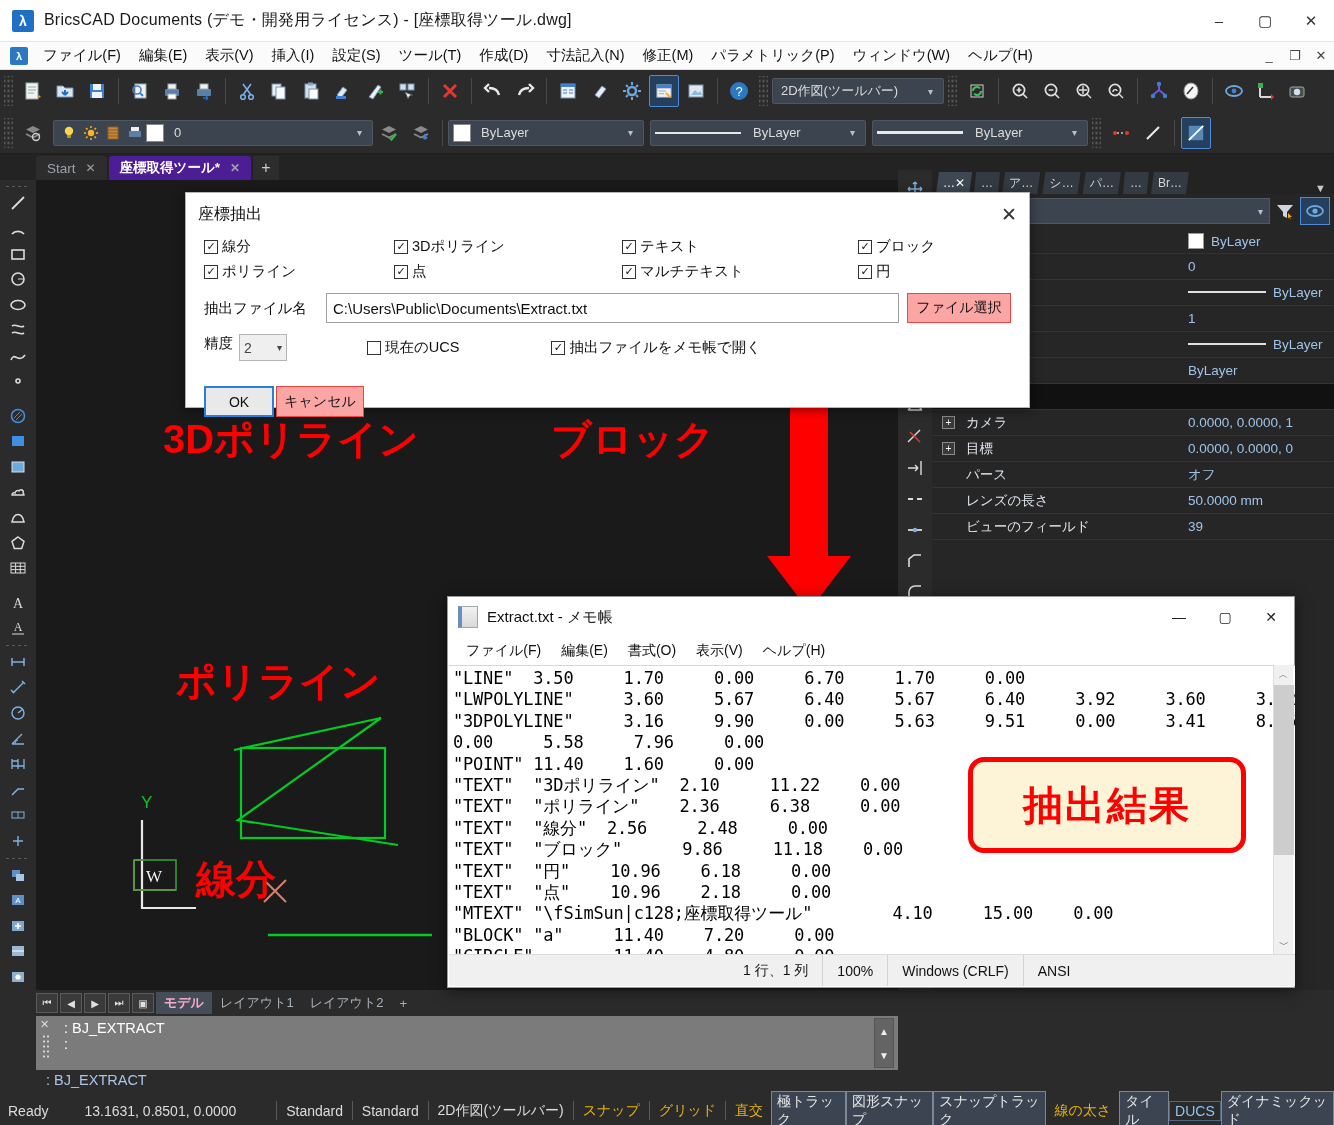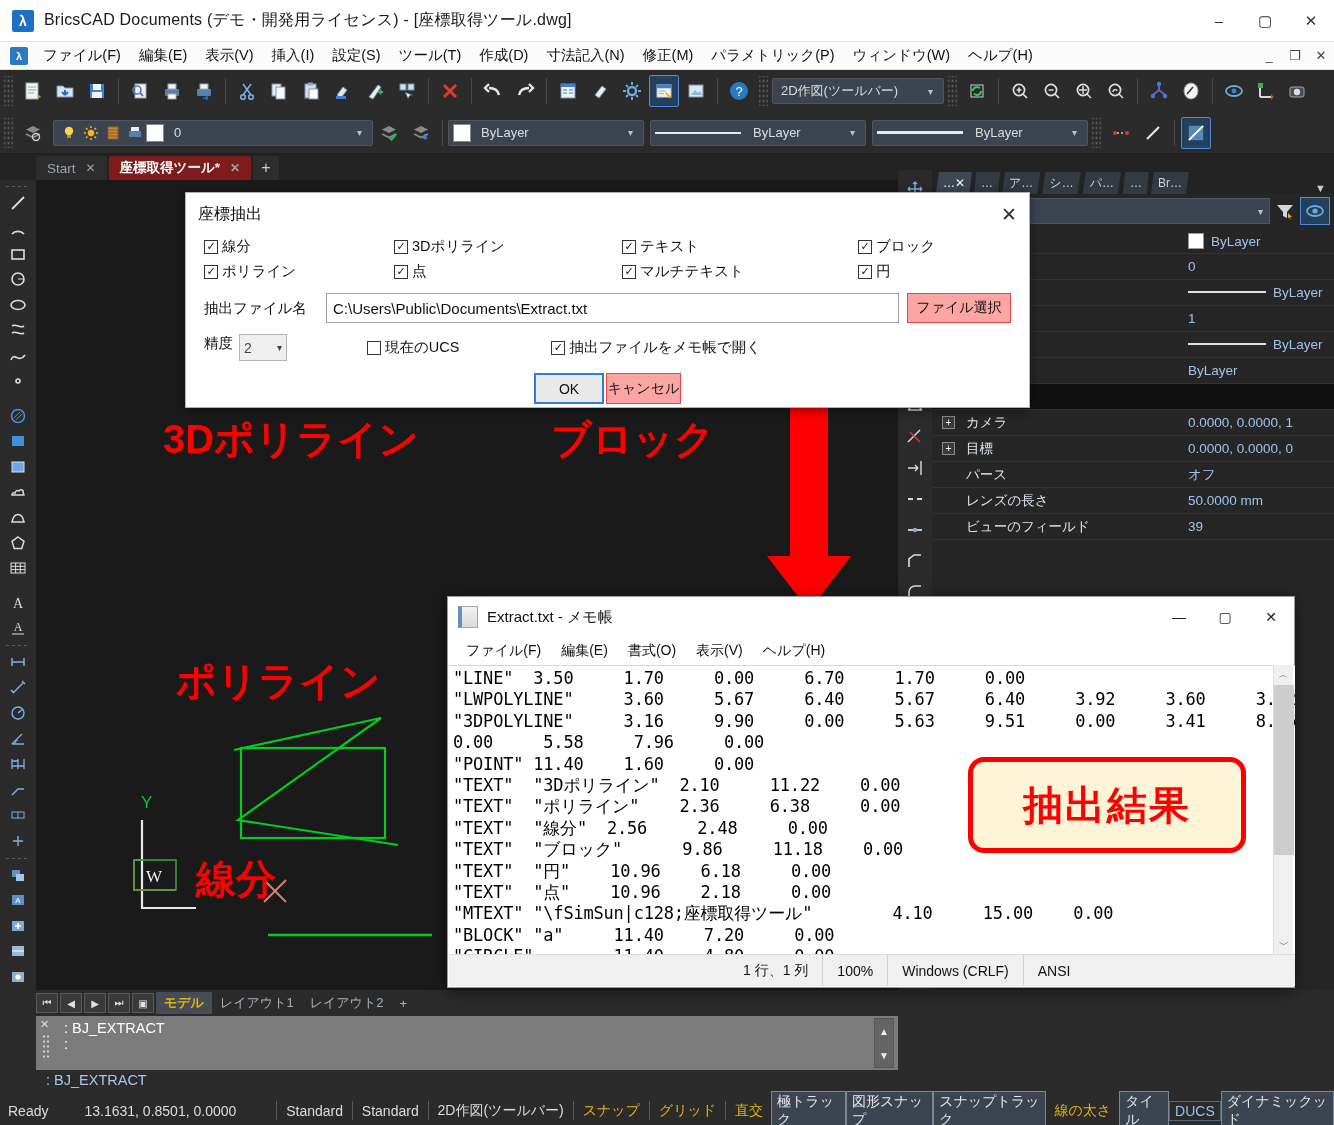--- a/index.html
+++ b/index.html
@@ -66,21 +66,21 @@
   
   .tabstrip{
     position:absolute; left:0; top:154px; width:1334px; height:26px;
     background:#232323; display:flex; align-items:flex-end;
   }
   .dtab{
     height:24px; display:flex;align-items:center;gap:10px;padding:0 11px;
     font-size:13.5px;color:#9aa3ad;background:#2d2d2d;margin-right:2px;
     border-top-left-radius:3px;border-top-right-radius:3px;
   }
-  .dtab.active{ background:#7f1d1d; color:#fff; font-weight:bold;}
+  .dtab.active{ background:#4c1d95; color:#fff; font-weight:bold;}
   .dtab .x{ color:#9aa3ad; font-size:12px;}
   .dtab-add{ width:26px;height:24px;display:flex;align-items:center;justify-content:center;
              color:#cdcdcd;font-size:16px;background:#2d2d2d;}
 
   
   .canvas{
     position:absolute; left:36px; top:180px; width:862px; height:810px;
     background:#1a1a1a;
     background-image:radial-gradient(#3a3a3a .6px, transparent .7px);
     background-size:14px 14px;
@@ -124,21 +124,21 @@
          font-size:10px;display:flex;align-items:center;justify-content:center;}
   .pvsw{ width:16px;height:16px;background:#fff;border:1px solid #999;margin-right:7px;display:inline-block;vertical-align:-3px;}
   .pvline{ display:inline-block;width:78px;height:2px;background:#e0e0e0;vertical-align:4px;margin-right:7px;}
 
   
   .laybar{ position:absolute; left:36px; top:990px; width:862px; height:26px; background:#2b2b2b;
            display:flex; align-items:center; }
   .navbtn{ width:22px;height:20px;border:1px solid #5b5b5b;background:#3a3a3a;color:#e0e0e0;font-size:10px;
            display:flex;align-items:center;justify-content:center;margin-right:2px;}
   .laytab{ font-size:13px;color:#a8b0b8;padding:2px 8px;}
-  .laytab.act{ background:#454e57;color:#eab308;font-weight:bold;}
+  .laytab.act{ background:#454e57;color:#f9a8d4;font-weight:bold;}
 
   .cmdline{ position:absolute; left:36px; top:1016px; width:862px; height:54px; background:#7b7b7b;
             color:#ffffff; font-size:14.5px; padding:4px 8px 4px 28px;}
   .cmd-close{ position:absolute; left:40px; top:1018px; color:#ddd; font-size:11px;}
   .cmd-grip{ position:absolute; left:42px; top:1034px; width:7px;height:24px;
              background:radial-gradient(circle,#d9d9d9 1px,transparent 1.2px); background-size:4px 5px;}
   .cmdscroll{ position:absolute; right:4px; top:2px; width:20px; height:50px; background:#646464; border:1px solid #555;}
   .cmdscroll div{ height:24px;display:flex;align-items:center;justify-content:center;color:#eee;font-size:10px;}
   .cmdprompt{ position:absolute; left:36px; top:1070px; width:862px; height:26px; background:#2b2b2b;
               color:#a9c6e6; font-size:14.5px; padding:2px 10px;}
@@ -1077,23 +1077,23 @@
         </div>
         <div class="cbcell" style="margin-left:80px;">
           <span class="cb"></span>
           <span>現在のUCS</span>
         </div>
         <div class="cbcell" style="margin-left:92px;">
           <span class="cb">✓</span>
           <span>抽出ファイルをメモ帳で開く</span>
         </div>
       </div>
-      <div style="display:flex;justify-content:center;gap:2px;margin-top:12px;">
+      <div style="display:flex;gap:2px;margin-top:25px;">
         <div class="btn sel" style="width:70px;height:31px;">OK</div>
-        <div class="btn" style="width:75px;height:31px;">キャンセル</div>
+        <div class="btn" style="width:88px;height:31px;">キャンセル</div>
       </div>
     </div>
   </div>
 
   <div class="np">
     <div class="np-tt">
       <span class="np-ico"></span>
       <span>Extract.txt - メモ帳</span>
       <span class="np-win">
         <span class="np-btn">—</span>

